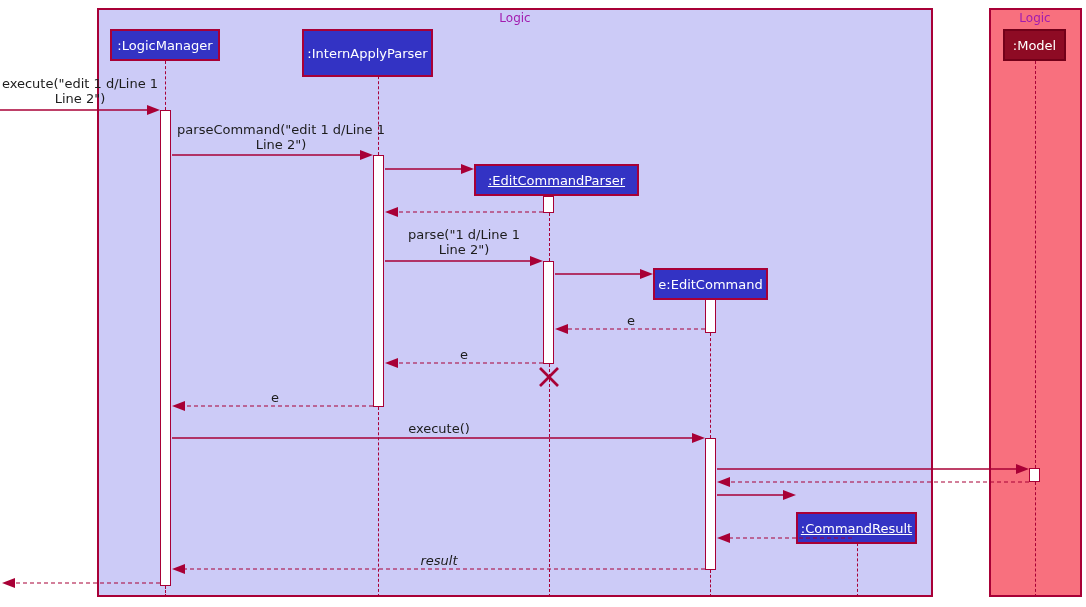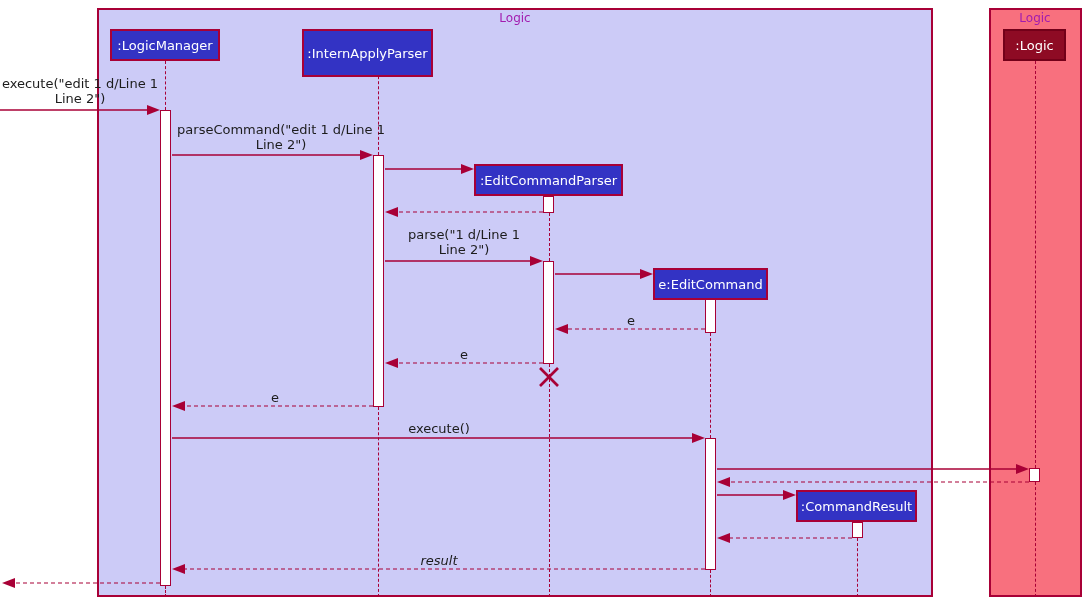--- a/index.html
+++ b/index.html
@@ -64,24 +64,24 @@
   <div class="activation" style="left:373px; top:155px; height:252px;"></div>
   <div class="activation" style="left:543px; top:196px; height:17px;"></div>
   <div class="activation" style="left:543px; top:261px; height:103px;"></div>
   <div class="activation" style="left:705px; top:299px; height:34px;"></div>
   <div class="activation" style="left:705px; top:438px; height:132px;"></div>
   <div class="activation" style="left:852px; top:522px; height:16px;"></div>
   <div class="activation" style="left:1029px; top:468px; height:14px;"></div>
 
   <div class="participant logic-color" style="left:110px; top:29px;  width:110px; height:32px;">:LogicManager</div>
   <div class="participant logic-color" style="left:302px; top:29px;  width:131px; height:48px;">:InternApplyParser</div>
-  <div class="participant logic-color" style="left:474px; top:164px; width:149px; height:32px;">:EditCommandParser</div>
+  <div class="participant logic-color" style="left:474px; top:164px; width:165px; height:32px;text-decoration:underline;">:EditCommandParser</div>
   <div class="participant logic-color" style="left:653px; top:268px; width:115px; height:32px;">e:EditCommand</div>
-  <div class="participant logic-color" style="left:796px; top:490px; width:121px; height:32px;">:CommandResult</div>
-  <div class="participant model-color" style="left:1003px; top:29px; width:63px;  height:32px;">:Logic</div>
+  <div class="participant logic-color" style="left:796px; top:512px; width:121px; height:32px;text-decoration:underline;">:CommandResult</div>
+  <div class="participant model-color" style="left:1003px; top:29px; width:63px;  height:32px;">:Model</div>
 
   <svg class="overlay" width="1086" height="607">
     <g>
       <line class="msg-line" x1="0" y1="110" x2="149" y2="110"></line>
       <polygon class="msg-head" points="160,110 147,105 147,115"></polygon>
     </g>
     <g>
       <line class="msg-line" x1="172" y1="155" x2="362" y2="155"></line>
       <polygon class="msg-head" points="373,155 360,150 360,160"></polygon>
     </g>

